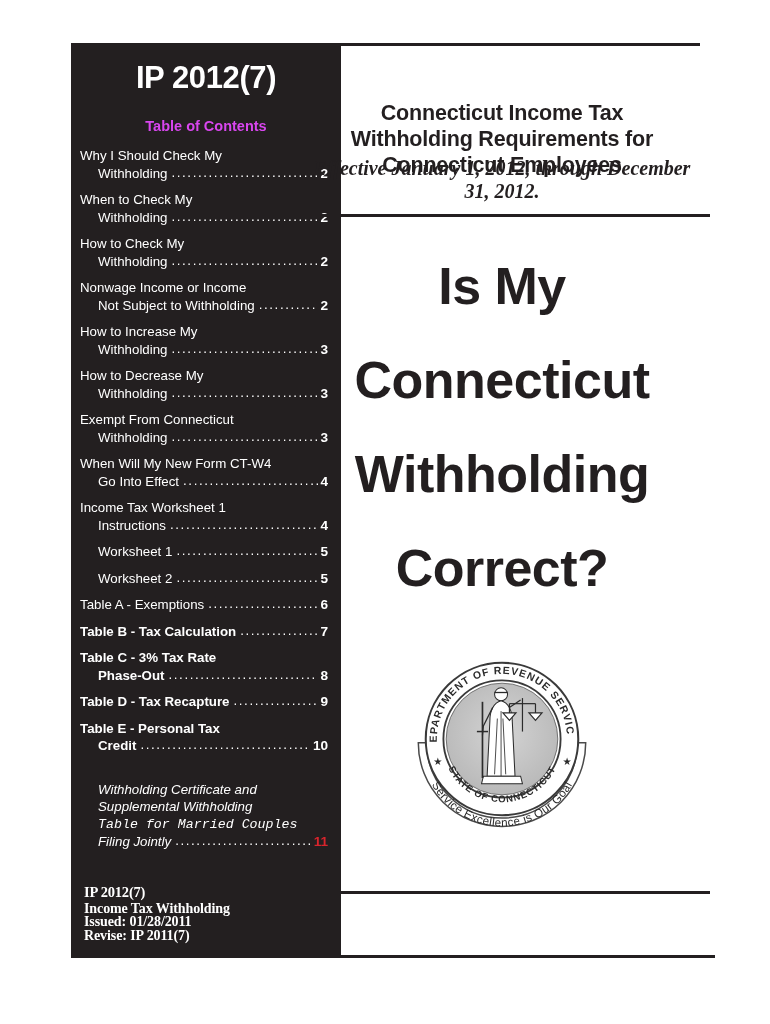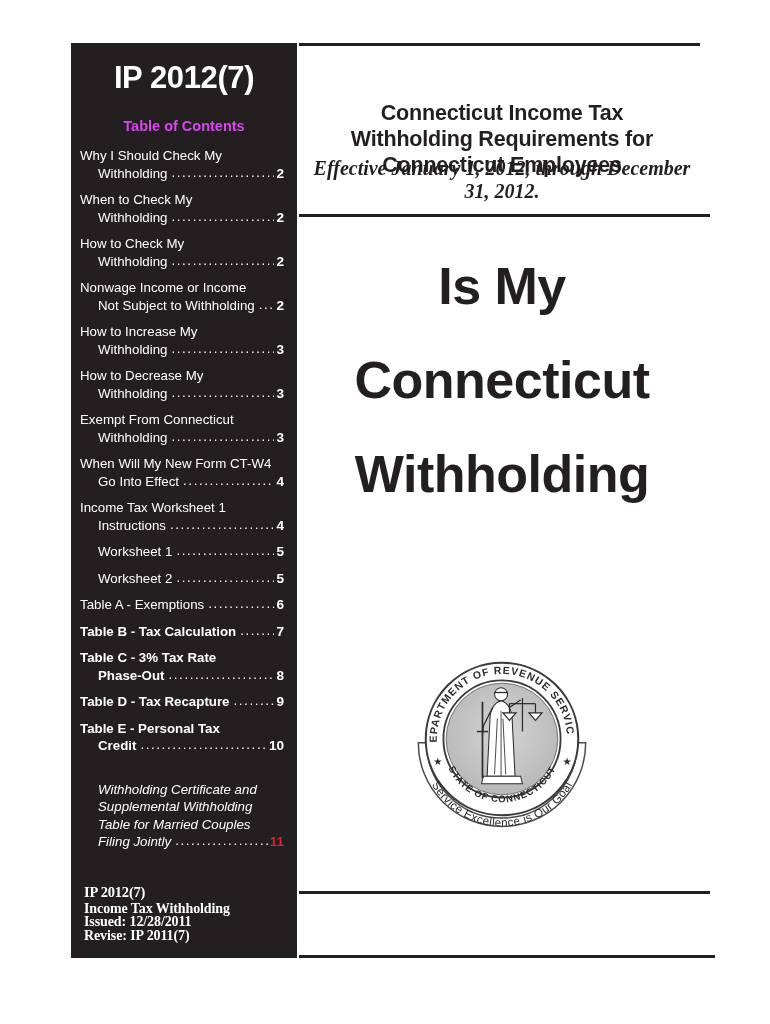--- a/index.html
+++ b/index.html
@@ -13,21 +13,21 @@
     position: relative;
     font-family: "Liberation Sans", sans-serif;
     overflow: hidden;
   }
 
   
   #toc-panel {
     position: absolute;
     left: 71px;
     top: 43px;
-    width: 226px;
+    width: 270px;
     height: 915px;
     background: #231f20;
     color: #ffffff;
     box-sizing: border-box;
     padding: 0;
   }
 
   #doc-number {
     text-align: center;
     font-size: 31px;
@@ -341,33 +341,33 @@
         <div class="toc-leaderrow indent">
           <span class="toc-text">Credit</span>
           <span class="leader"></span>
           <span class="pg">10</span>
         </div>
       </div>
       <div id="toc-spacer"></div>
       <div class="toc-entry">
         <span class="toc-line indent" style="font-style: italic;">Withholding Certificate and</span>
         <span class="toc-line indent" style="font-style: italic;">Supplemental Withholding</span>
-        <span class="toc-line indent" style="font-style: italic;">Table for Married Couples</span>
+        <span class="toc-line indent" style="font-style: italic; font-family: Liberation Mono, monospace;">Table for Married Couples</span>
         <div class="toc-leaderrow indent">
           <span class="toc-text" style="font-style: italic;">Filing Jointly</span>
           <span class="leader"></span>
           <span class="pg red" style="color: rgb(216, 36, 44);">11</span>
         </div>
       </div>
     </div>
 
   <div id="doc-footer">
     <div class="ft-title">IP 2012(7)</div>
     <div class="ft-line">Income Tax Withholding</div>
-    <div class="ft-line">Issued: 12/28/2011</div>
+    <div class="ft-line">Issued: 01/28/2011</div>
     <div class="ft-line">Revise: IP 2011(7)</div>
   </div>
 </div>
 
 <div id="content">
 
   <div class="rule" id="rule-top"></div>
 
   <div id="main-title">
     <span class="tl">Connecticut Income Tax</span><br>
@@ -376,20 +376,21 @@
   </div>
 
   <div id="effective-dates">Effective January 1, 2012, through December 31, 2012.</div>
 
   <div class="rule" id="rule-mid"></div>
 
   <div id="hero">
     <span class="hero-line">Is My</span>
     <span class="hero-line">Connecticut</span>
     <span class="hero-line">Withholding</span>
+    <span class="hero-line">Correct?</span>
   </div>
 
   <div id="seal-wrap">
     <svg width="186" height="186" viewBox="0 0 200 200">
       <defs>
         <path id="arcOuter" d="M 100,100 m -76,0 a 76,76 0 1,1 152,0" transform="rotate(0 100 100)" fill="none"></path>
         <path id="arcTop" d="M 30,100 a 70,70 0 0 1 140,0" fill="none"></path>
         <path id="arcBottom" d="M 36,104 a 64,64 0 0 0 128,0" fill="none"></path>
         <path id="arcRibbon" d="M 14,108 a 86,86 0 0 0 172,0" fill="none"></path>
         <radialGradient id="sealFill" cx="50%" cy="45%" r="55%">

